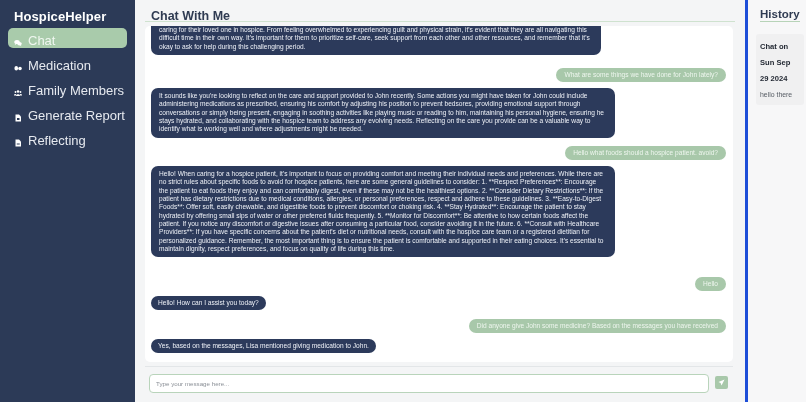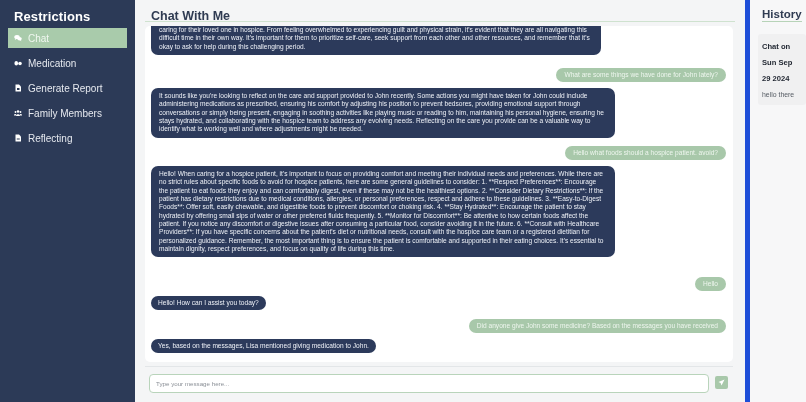--- a/index.html
+++ b/index.html
@@ -2,52 +2,52 @@
 <html><head>
 <meta charset="utf-8">
 <style>
   * { box-sizing: border-box; margin: 0; padding: 0; }
   html, body { width: 806px; height: 402px; overflow: hidden; }
   body { font-family: "Liberation Sans", sans-serif; background: #f4f5f6; position: relative; }
 
   .sidebar { position: absolute; left: 0; top: 0; width: 135px; height: 402px; background: #2c3a57; color: #fff; }
   .brand { font-weight: bold; font-size: 13px; padding: 9px 0 0 14px; height: 28px; letter-spacing: 0.1px; }
   .nav { list-style: none; padding: 0 8px; }
-  .nav-item { display: flex; align-items: center; height: 20px; margin-bottom: 5px; padding-left: 5px; font-size: 10px; color: #e6e9ef; border-radius: 0; cursor: pointer; }
+  .nav-item { display: flex; align-items: flex-end; height: 20px; margin-bottom: 5px; padding-left: 5px; font-size: 13px; color: #e6e9ef; border-radius: 5px; cursor: pointer; }
   .nav-item.active { background: #a9cbab; color: #f0f7f0; }
   .nav-item .ic { width: 10px; height: 10px; margin-right: 5px; display: inline-flex; align-items: center; justify-content: center; }
   .nav-item svg { width: 8px; height: 8px; fill: #fff; }
 
   .main { position: absolute; left: 135px; top: 0; width: 610px; height: 332px; background: #f4f5f6; }
   .title { font-size: 12.5px; font-weight: bold; color: #2f3b52; position: absolute; left: 16px; top: 9px; }
   .title-rule { position: absolute; left: 10px; right: 10px; top: 21px; border-bottom: 1px solid #cfe2cf; }
   .chat-card { position: absolute; left: 10px; right: 12px; top: 26px; height: 336px; background: #ffffff; border-radius: 5px; overflow: hidden; }
   .messages { position: absolute; left: 0; right: 0; top: 0; bottom: 0; padding: 0 8px; }
 
   .msg { position: absolute; font-size: 6.6px; line-height: 8.35px; border-radius: 7px; padding: 4px 8px; }
   .bot { background: #2c3a5b; color: #eef1f7; left: 6px; }
   .user { background: #a8c8aa; color: #eef6ee; right: 7px; border-radius: 8px; padding: 3px 8px; white-space: nowrap; }
 
   .composer-sep { position: absolute; left: 10px; right: 12px; top: 366px; border-top: 1px solid #e3e6e8; }
   .input { position: absolute; left: 14px; top: 374px; width: 560px; height: 19px; border: 1px solid #b9d4bb; border-radius: 4px; background: #fff; font-size: 6.2px; color: #8a8f96; padding: 5px 6px; font-family: "Liberation Sans", sans-serif; outline: none; }
   .input::placeholder { color: #8a8f96; }
   .send { position: absolute; left: 580px; top: 376px; width: 13px; height: 13px; background: #a8c8aa; border-radius: 2px; display: flex; align-items: center; justify-content: center; cursor: pointer; }
   .send svg { width: 7px; height: 7px; fill: #fff; }
 
-  .history { position: absolute; left: 745px; top: 0; width: 61px; height: 402px; background: #f7f7f8; border-left: 5px solid #1d4ed8; }
+  .history { position: absolute; left: 745px; top: 0; width: 61px; height: 402px; background: #f7f7f8; border-left: 3px solid #1d4ed8; }
   .history-title { position: absolute; left: 12px; top: 8px; font-size: 11.5px; font-weight: bold; color: #2f3b52; border-bottom: 1px solid #b7d3b8; padding-bottom: 1px; }
   .hcard { position: absolute; left: 8px; width: 48px; background: #f0f0f1; border-radius: 3px; padding: 5px 4px 6px 4px; cursor: pointer; }
   .hcard .hd { font-size: 7.6px; font-weight: bold; color: #1f2530; line-height: 16px; }
   .hcard .pv { font-size: 6.9px; color: #555b63; line-height: 9px; margin-top: 3px; }
 </style>
 </head>
 <body>
 
 <aside class="sidebar">
-  <div class="brand">Restrictions</div>
+  <div class="brand">HospiceHelper</div>
   <ul class="nav">
     <li class="nav-item active">
       <span class="ic">
         <svg viewBox="0 0 16 16">
             <ellipse cx="6" cy="6" rx="5.5" ry="4.2"></ellipse>
             <path d="M2.5 9 L1.5 12 L5 10 Z"></path>
             <ellipse cx="11" cy="9.5" rx="4.5" ry="3.5"></ellipse>
             <path d="M13.5 12 L15 14.5 L11.5 12.8 Z"></path>
           </svg>
       </span>
@@ -58,38 +58,38 @@
         <svg viewBox="0 0 16 16">
             <rect x="1" y="4" width="7" height="9" rx="3.5"></rect>
             <circle cx="12" cy="9" r="3.6"></circle>
           </svg>
       </span>
       <span>Medication</span>
     </li>
     <li class="nav-item">
       <span class="ic">
         <svg viewBox="0 0 16 16">
-            <path d="M3 1 H10 L14 5 V15 H3 Z"></path>
-            <rect x="6" y="8" width="5" height="4" fill="#2c3a57"></rect>
-          </svg>
-      </span>
-      <span>Generate Report</span>
-    </li>
-    <li class="nav-item">
-      <span class="ic">
-        <svg viewBox="0 0 16 16">
             <circle cx="8" cy="5" r="2.5"></circle>
             <circle cx="3" cy="6" r="1.8"></circle>
             <circle cx="13" cy="6" r="1.8"></circle>
             <path d="M4 14 C4 9 12 9 12 14 Z"></path>
             <path d="M0 13 C0 9.5 4 9.5 4.5 11 L4 13 Z"></path>
             <path d="M16 13 C16 9.5 12 9.5 11.5 11 L12 13 Z"></path>
           </svg>
       </span>
       <span>Family Members</span>
+    </li>
+    <li class="nav-item">
+      <span class="ic">
+        <svg viewBox="0 0 16 16">
+            <path d="M3 1 H10 L14 5 V15 H3 Z"></path>
+            <rect x="6" y="8" width="5" height="4" fill="#2c3a57"></rect>
+          </svg>
+      </span>
+      <span>Generate Report</span>
     </li>
     <li class="nav-item">
       <span class="ic">
         <svg viewBox="0 0 16 16">
             <path d="M3 1 H10 L14 5 V15 H3 Z"></path>
             <rect x="5.5" y="8" width="6" height="1" fill="#2c3a57"></rect>
             <rect x="5.5" y="10.5" width="6" height="1" fill="#2c3a57"></rect>
           </svg>
       </span>
       <span>Reflecting</span>

